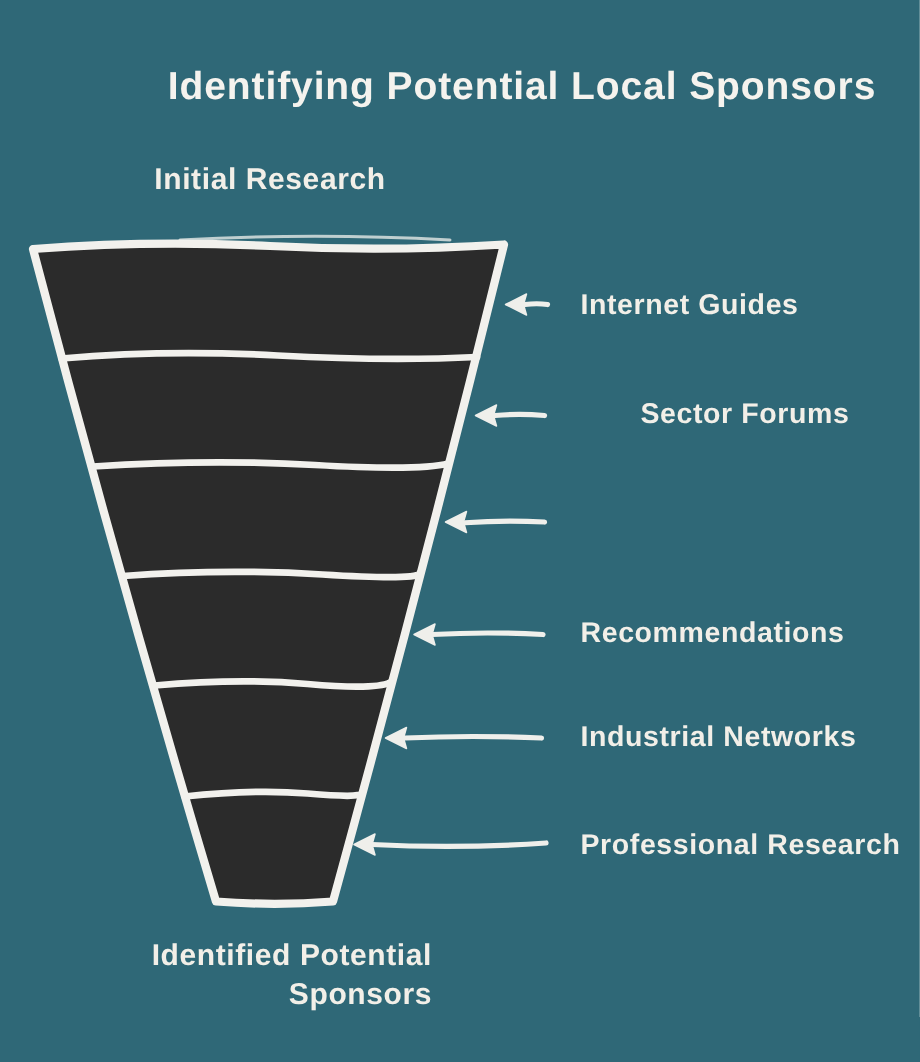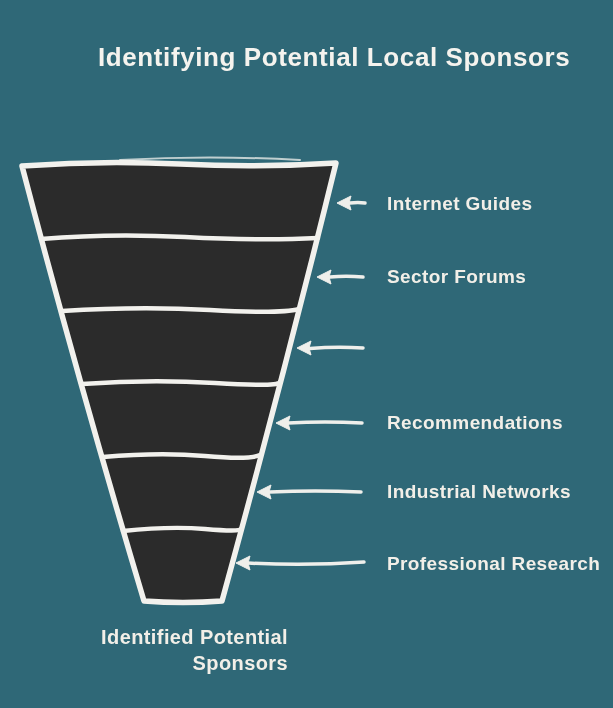--- a/index.html
+++ b/index.html
@@ -12,20 +12,21 @@
   }
   .canvas svg{position:absolute;left:0;top:0;}
   .txt{
     position:absolute;
     color:#F2EFE8;
     font-weight:bold;
     letter-spacing:0.4px;
   }
   .title{
     left:98px;top:42px;width:500px;
+    text-align:center;
     font-size:26px;
     color:#F5F3EE;
     letter-spacing:0.6px;
   }
   .top-label{
     left:30px;top:109px;width:300px;
     text-align:center;
     font-size:20px;
   }
   .bottom-label{
@@ -34,21 +35,21 @@
     font-size:20px;
     line-height:26px;
   }
   .level-label{
     left:387px;
     font-size:19px;
     line-height:24px;
     white-space:nowrap;
   }
   .ll-0{top:192px;}
-  .ll-1{top:265px;}
+  .ll-1{top:265px;margin-left:40px;}
   .ll-2{top:337px;}
   .ll-3{top:411px;}
   .ll-4{top:480px;}
   .ll-5{top:552px;}
   .funnel-shape{
     fill:#2B2B2B;
     stroke:#F2F1ED;
     stroke-width:5.5;
     stroke-linejoin:round;
   }
@@ -116,20 +117,21 @@
       <path class="arrow-head" d="M 257 492 L 271 485 L 269 492 L 271 499 Z"></path>
     </g>
     <g>
       <path class="arrow-tail" d="M 248 563 Q 306 566 364 562"></path>
       <path class="arrow-head" d="M 236 563 L 250 556 L 248 563 L 250 570 Z"></path>
     </g>
   </svg>
 
   <div class="txt title">Identifying Potential Local Sponsors</div>
 
+  <div class="txt top-label">Initial Research</div>
 
   <div class="txt level-label ll-0">Internet Guides</div>
   <div class="txt level-label ll-1">Sector Forums</div>
   <div class="txt level-label ll-4">Industrial Networks</div>
   <div class="txt level-label ll-3">Recommendations</div>
   <div class="txt level-label ll-5">Professional Research</div>
 
   <div class="txt bottom-label">Identified Potential Sponsors</div>
 
 </div>

